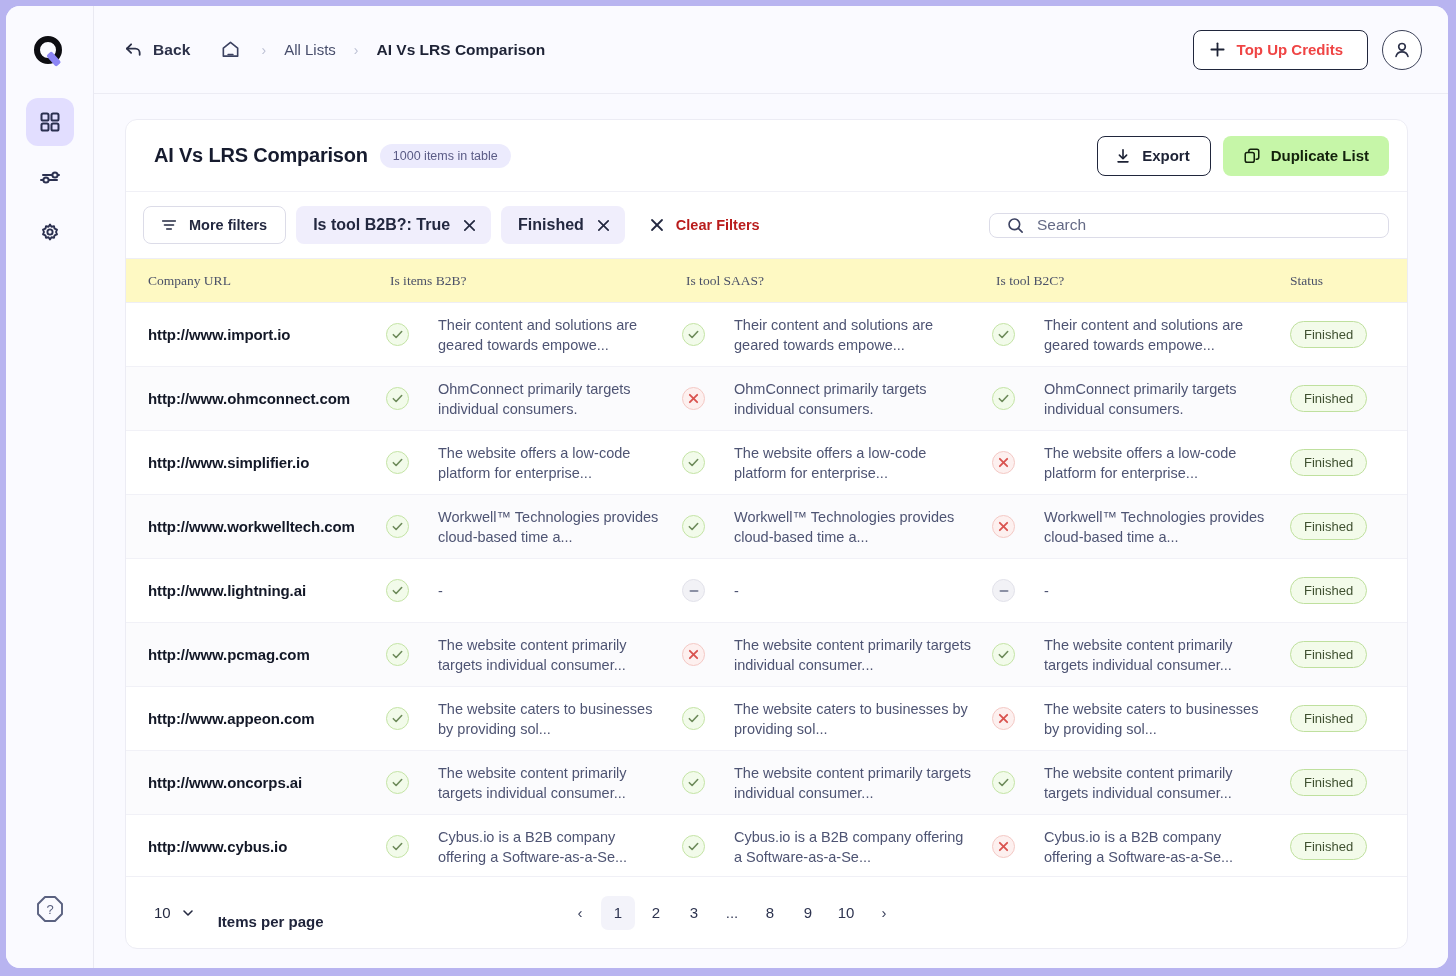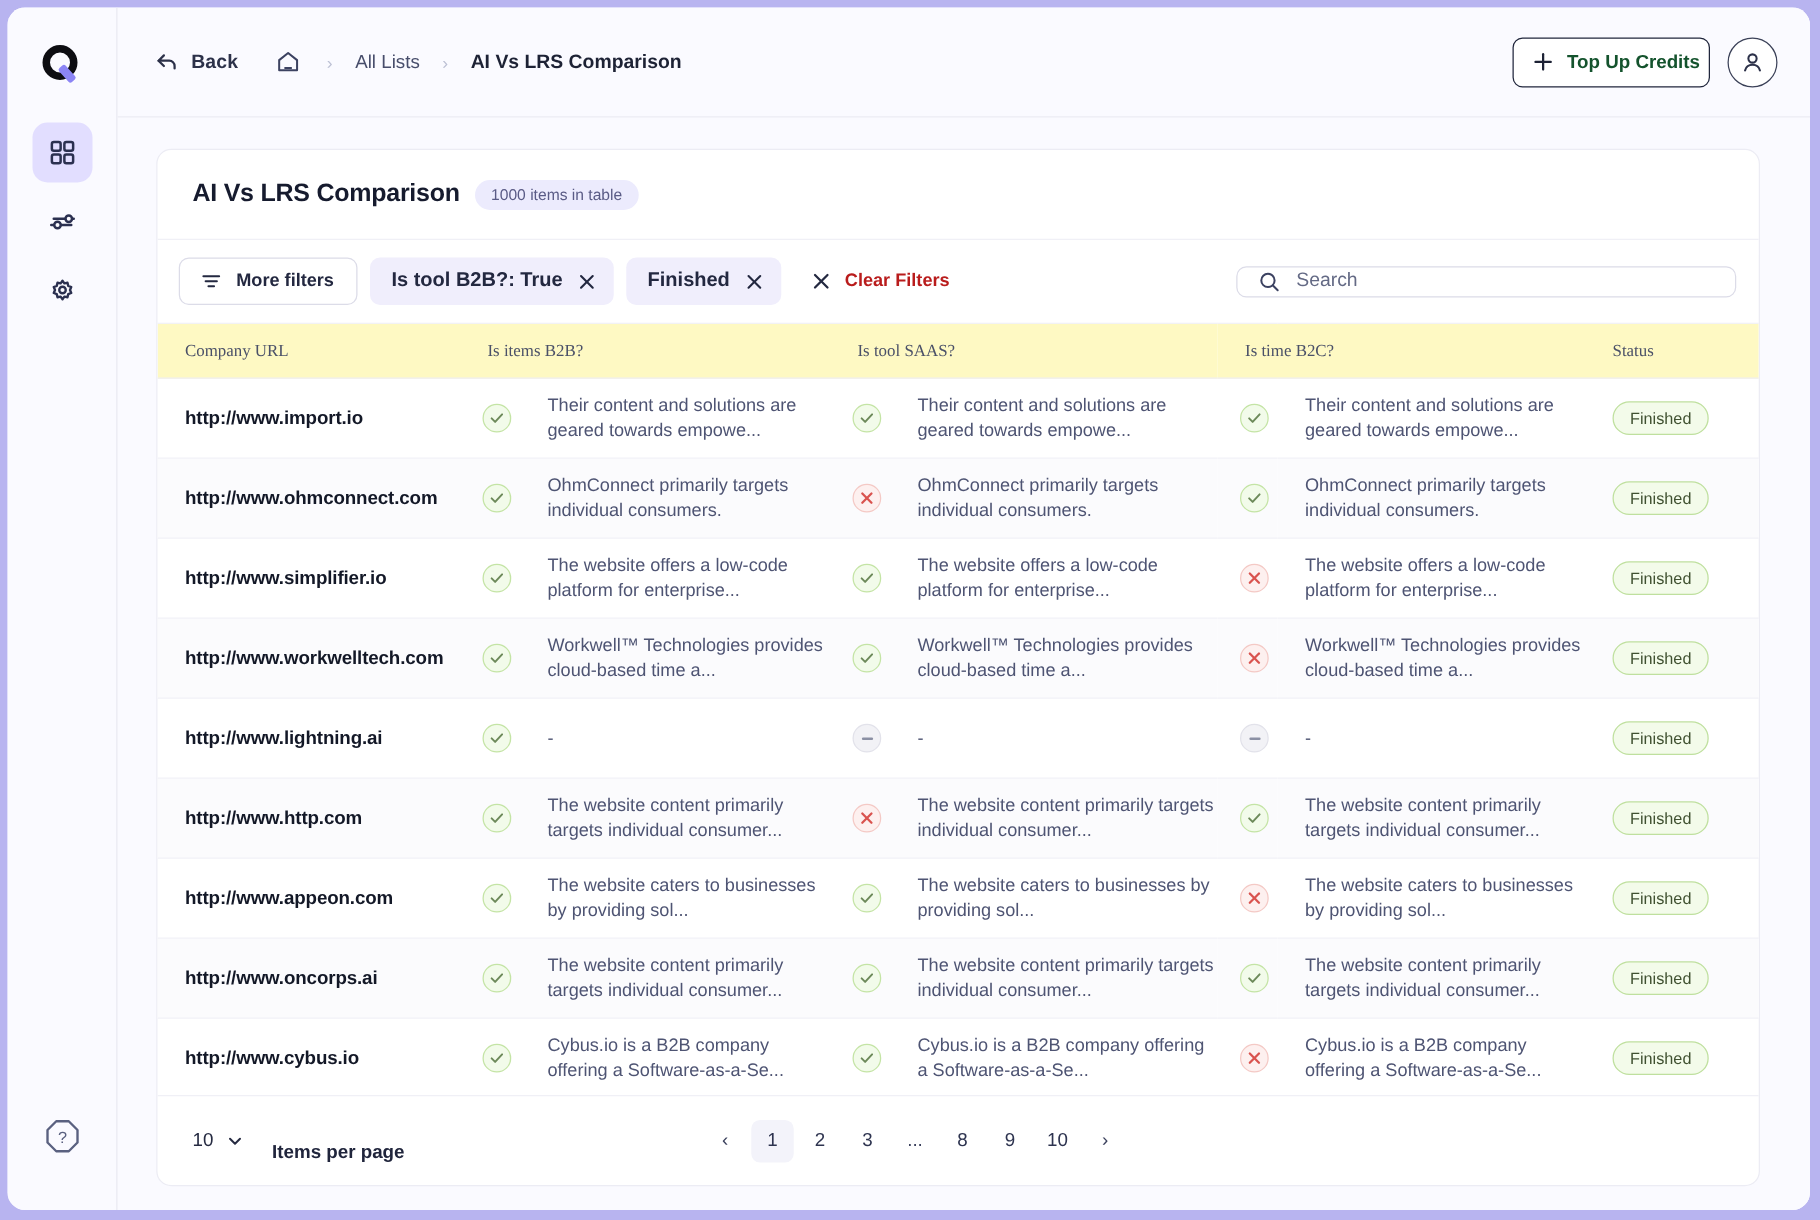--- a/index.html
+++ b/index.html
@@ -59,23 +59,23 @@
   .back-btn span { font-size: 15.5px; font-weight: 700; color: #2c3149; letter-spacing: .1px; }
   .crumbs { display: flex; align-items: center; gap: 0; }
   .crumb-home { display: flex; align-items: center; cursor: pointer; padding: 2px; }
   .crumb-sep { color: #bcc0d4; font-size: 14px; margin: 0 18px; user-select: none; }
   .crumb-link { font-size: 15px; color: #474d6b; cursor: pointer; font-weight: 400; }
   .crumb-cur { font-size: 15.5px; color: #1d2235; font-weight: 700; }
   .topbar-right { margin-left: auto; display: flex; align-items: center; gap: 14px; }
   .topup {
     display: flex; align-items: center; gap: 11px;
     border: 1.4px solid #20263c; border-radius: 8px;
-    height: 40px; padding: 0 7px 0 15px;
+    height: 40px; padding: 0 24px 0 15px;
     background: #fff; cursor: pointer;
-    font-size: 15px; font-weight: 700; color: #14532d;
+    font-size: 15px; font-weight: 700; color: #ef4444;
   }
   .avatar {
     width: 40px; height: 40px; border-radius: 50%;
     border: 1.4px solid #3b4158; background: #fff;
     display: flex; align-items: center; justify-content: center; cursor: pointer;
   }
 
   
   .content { flex: 1; padding: 25px 40px 0 31px; overflow: hidden; }
   .card {
@@ -279,20 +279,37 @@
           </div>
         </div>
       </header>
 
       <div class="content">
         <section class="card">
 
           <div class="card-head">
             <h1 class="card-title">AI Vs LRS Comparison</h1>
             <span class="pill-count">1000 items in table</span>
+            <div class="head-actions">
+              <div class="btn-export">
+                <svg width="18" height="18" viewBox="0 0 20 20">
+                  <line x1="10" y1="3" x2="10" y2="12.5" stroke="#1d2235" stroke-width="1.8" stroke-linecap="round"></line>
+                  <path d="M6 9l4 4 4-4" fill="none" stroke="#1d2235" stroke-width="1.8" stroke-linecap="round" stroke-linejoin="round"></path>
+                  <line x1="4.5" y1="16.5" x2="15.5" y2="16.5" stroke="#1d2235" stroke-width="1.8" stroke-linecap="round"></line>
+                </svg>
+                <span>Export</span>
+              </div>
+              <div class="btn-dup">
+                <svg width="18" height="18" viewBox="0 0 20 20">
+                  <rect x="2.5" y="6" width="10" height="11" rx="2" fill="none" stroke="#13210c" stroke-width="1.7"></rect>
+                  <path d="M6.5 6V4.5a2 2 0 0 1 2-2h7a2 2 0 0 1 2 2v7a2 2 0 0 1-2 2h-1.5" fill="none" stroke="#13210c" stroke-width="1.7" stroke-linejoin="round"></path>
+                </svg>
+                <span>Duplicate List</span>
+              </div>
+            </div>
           </div>
 
           <div class="filters">
             <div class="btn-morefilters">
               <svg width="18" height="18" viewBox="0 0 20 20">
                 <line x1="3" y1="5.5" x2="17" y2="5.5" stroke="#232840" stroke-width="1.8" stroke-linecap="round"></line>
                 <line x1="5" y1="10" x2="15" y2="10" stroke="#232840" stroke-width="1.8" stroke-linecap="round"></line>
                 <line x1="7.5" y1="14.5" x2="12.5" y2="14.5" stroke="#232840" stroke-width="1.8" stroke-linecap="round"></line>
               </svg>
               <span>More filters</span>
@@ -341,21 +358,21 @@
                   <col style="width:262px">
                 <col style="width:48px">
                   <col style="width:246px">
                   <col style="width:150px">
               </colgroup>
               <thead>
                 <tr>
                   <th>Company URL</th>
                   <th colspan="2">Is items B2B?</th>
                   <th colspan="2">Is tool SAAS?</th>
-                  <th colspan="2">Is time B2C?</th>
+                  <th colspan="2">Is tool B2C?</th>
                   <th>Status</th>
                 </tr>
               </thead>
               <tbody id="tbody">
                   <tr>
                     <td><span class="url">http://www.import.io</span></td>
                     <td class="icon-cell">
                       <span class="mark yes">
                         <svg width="13" height="13" viewBox="0 0 14 14">
                           <path d="M2.5 7.2l3 3 6-6.4" fill="none" stroke="#6d8a5a" stroke-width="1.7" stroke-linecap="round" stroke-linejoin="round"></path>
@@ -520,21 +537,21 @@
                           <line x1="2.5" y1="6" x2="9.5" y2="6" stroke="#8b90a4" stroke-width="2" stroke-linecap="round"></line>
                         </svg>
                       </span>
                     </td>
                     <td>
                       <div class="desc">-</div>
                     </td>
                     <td><span class="badge">Finished</span></td>
                   </tr>
                   <tr>
-                    <td><span class="url">http://www.http.com</span></td>
+                    <td><span class="url">http://www.pcmag.com</span></td>
                     <td class="icon-cell">
                       <span class="mark yes">
                         <svg width="13" height="13" viewBox="0 0 14 14">
                           <path d="M2.5 7.2l3 3 6-6.4" fill="none" stroke="#6d8a5a" stroke-width="1.7" stroke-linecap="round" stroke-linejoin="round"></path>
                         </svg>
                       </span>
                     </td>
                     <td>
                       <div class="desc">The website content primarily targets individual consumer...</div>
                     </td>

